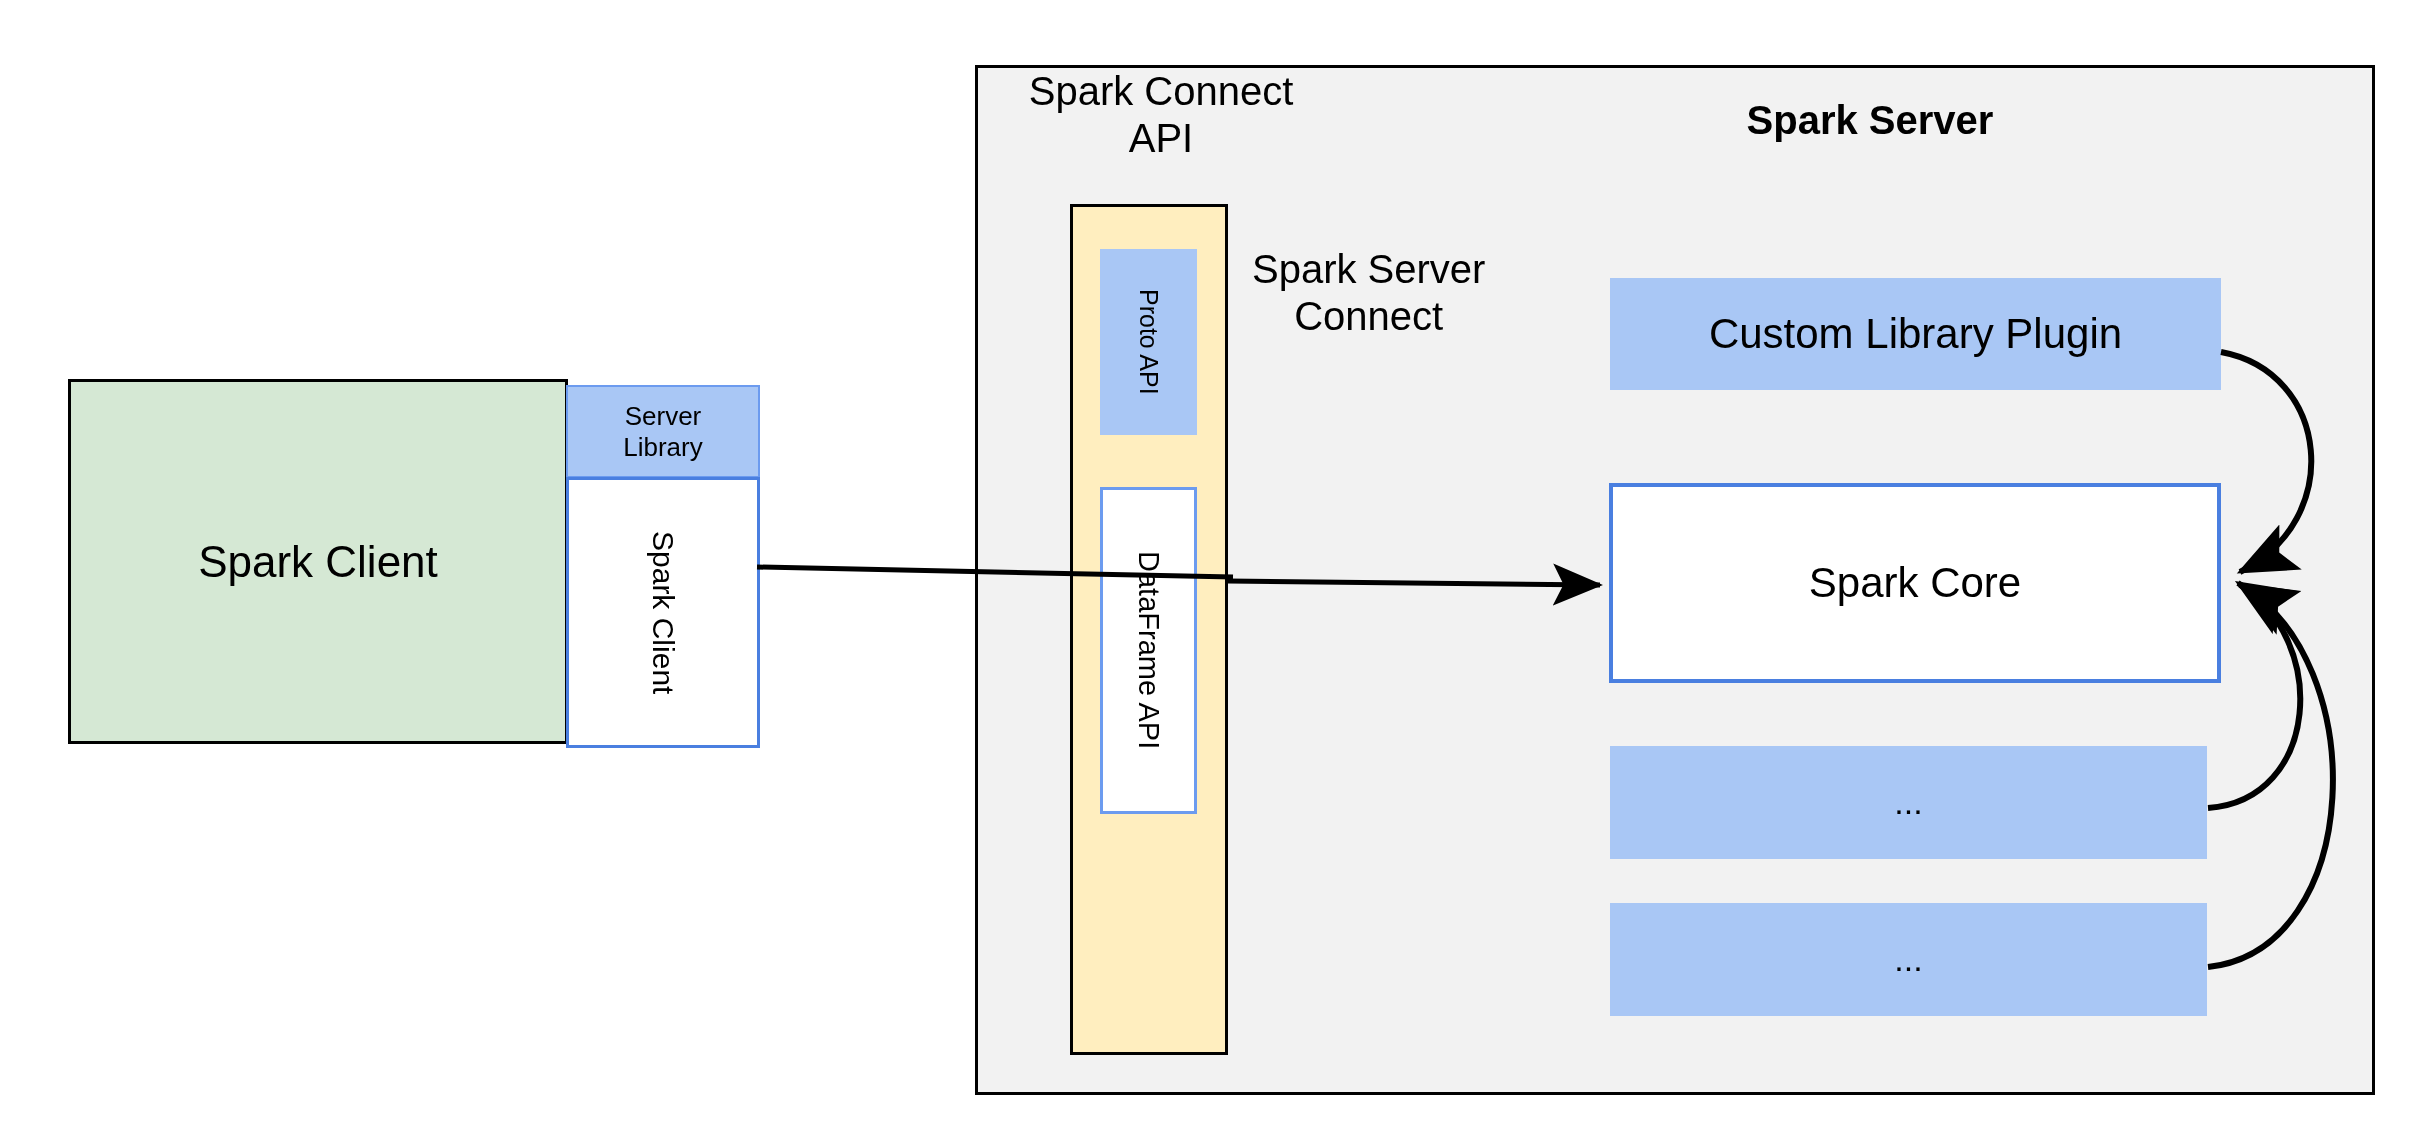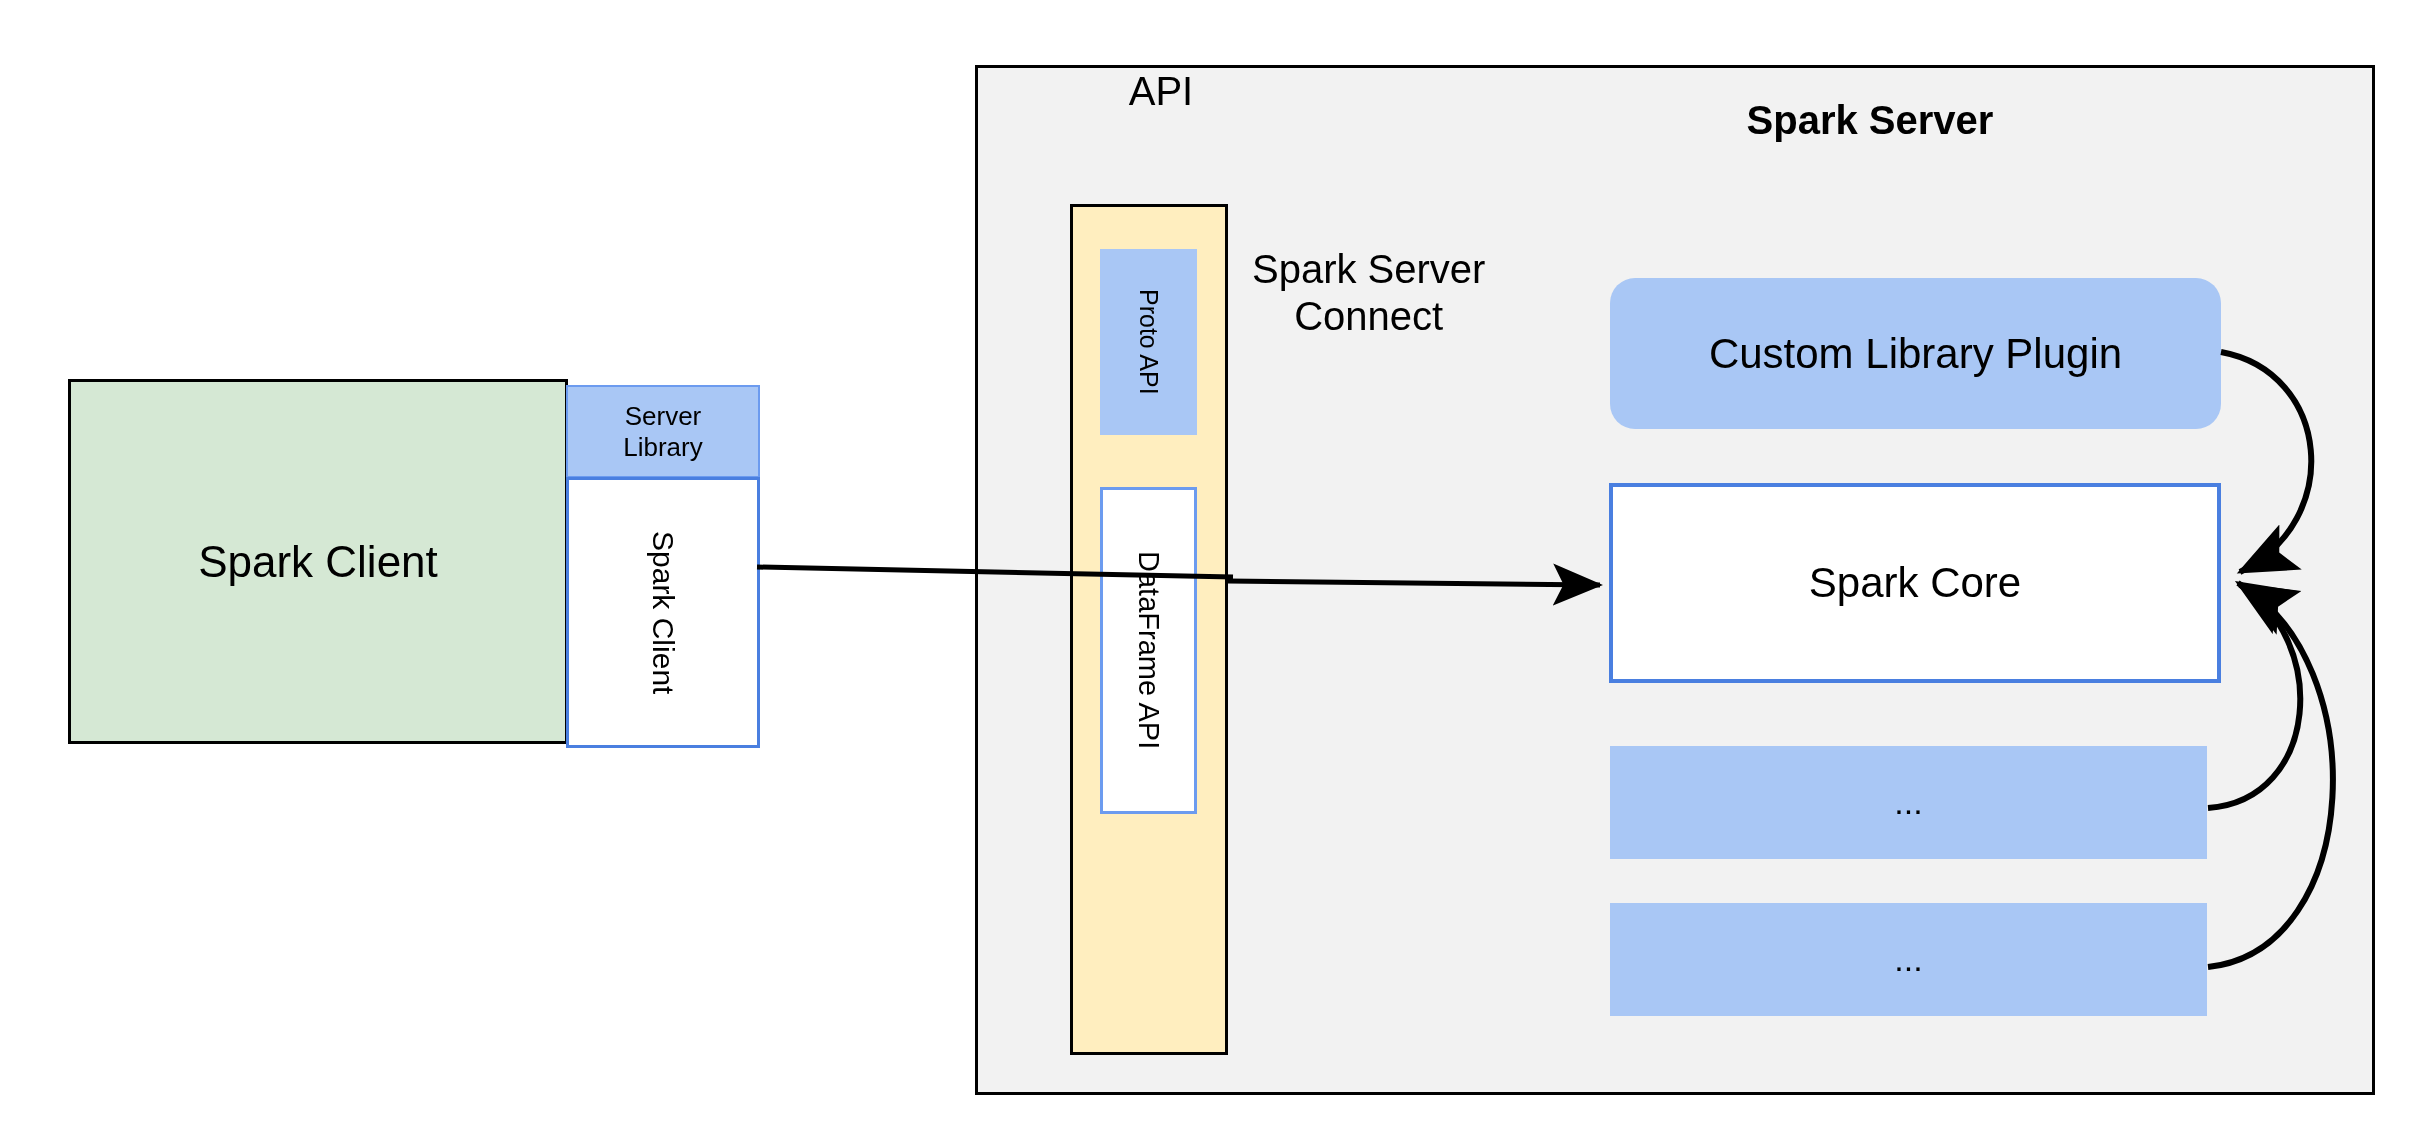--- a/index.html
+++ b/index.html
@@ -125,24 +125,23 @@
     background: #ffffff;
     border: 3px solid #6c9bef;
     font-size: 29px;
   }
 
   
   #custom-plugin {
     left: 1610px;
     top: 278px;
     width: 611px;
-    height: 151px;
+    height: 112px;
     background: #a9c7f5;
     font-size: 42px;
-    border-radius: 25px;
   }
   #spark-core {
     left: 1609px;
     top: 483px;
     width: 612px;
     height: 200px;
     background: #ffffff;
     border: 4px solid #4a7fe0;
     font-size: 42px;
     text-align: right;
@@ -197,20 +196,21 @@
   </div>
 
   <div class="box" id="spark-client">
     <span class="vtext">Spark Client</span>
   </div>
 
   <div class="box" id="server-panel"></div>
 
   <div class="box" id="connect-api-label">
     <div>
+      <div>Spark Connect</div>
       <div>API</div>
     </div>
   </div>
 
   <div class="box" id="spark-server-label">Spark Server</div>
 
   <div class="box" id="server-library-label">
     <div>
       <div>Spark Server</div>
       <div>Connect</div>

